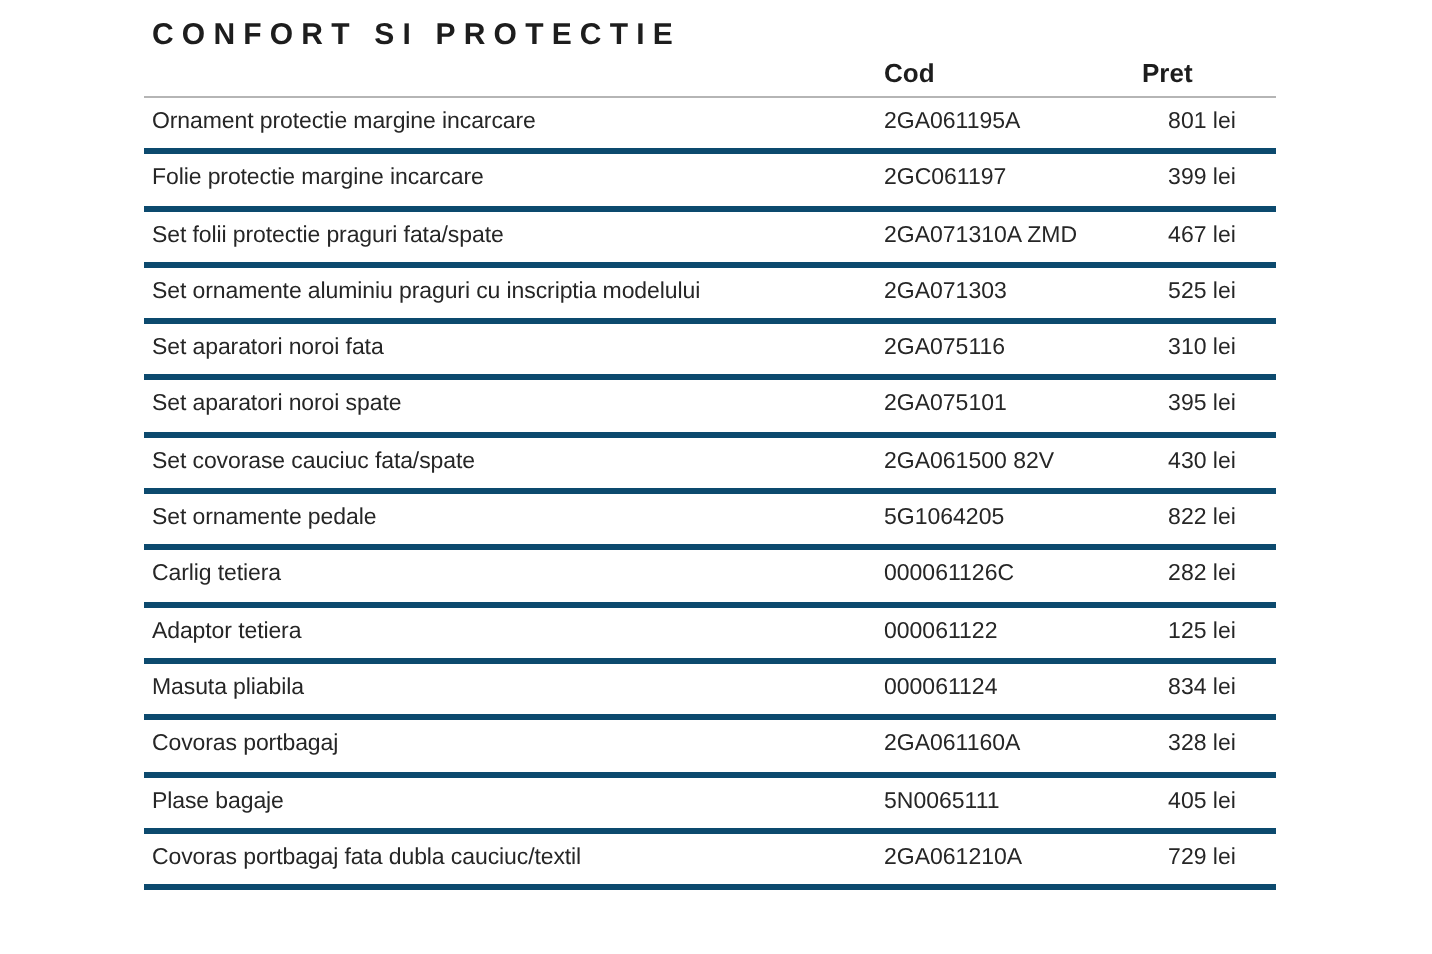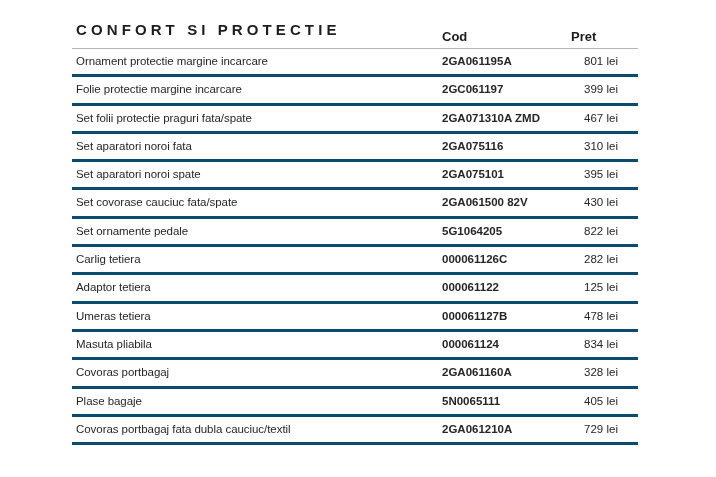--- a/index.html
+++ b/index.html
@@ -19,21 +19,21 @@
     position: relative;
     width: 716px;
     height: 477px;
     background: #ffffff;
   }
 
   
   .doc-title {
     position: absolute;
     left: 76px;
-    top: 20px;
+    top: 8px;
     font-size: 15px;
     font-weight: bold;
     letter-spacing: 4.1px;
     color: #1d1d1d;
     white-space: nowrap;
     line-height: 20px;
   }
 
   
   .spec-table {
@@ -73,21 +73,20 @@
     border-bottom: 3px solid #0c4a6e;
     white-space: nowrap;
     overflow: hidden;
   }
   .spec-table tbody td.td-name {
     padding-left: 4px;
     letter-spacing: -0.05px;
   }
   .spec-table tbody td.td-code {
     padding-left: 4px;
-    font-weight: bold;
   }
   .spec-table tbody td.td-price {
     text-align: center;
     padding-right: 2px;
   }
 </style>
 </head>
 <body>
 
 <div class="page">
@@ -117,20 +116,25 @@
           <td class="td-name">Folie protectie margine incarcare</td>
           <td class="td-code">2GC061197</td>
           <td class="td-price">399 lei</td>
         </tr>
         <tr>
           <td class="td-name">Set folii protectie praguri fata/spate</td>
           <td class="td-code">2GA071310A ZMD</td>
           <td class="td-price">467 lei</td>
         </tr>
         <tr>
+          <td class="td-name">Set ornamente aluminiu praguri cu inscriptia modelului</td>
+          <td class="td-code">2GA071303</td>
+          <td class="td-price">525 lei</td>
+        </tr>
+        <tr>
           <td class="td-name">Set aparatori noroi fata</td>
           <td class="td-code">2GA075116</td>
           <td class="td-price">310 lei</td>
         </tr>
         <tr>
           <td class="td-name">Set aparatori noroi spate</td>
           <td class="td-code">2GA075101</td>
           <td class="td-price">395 lei</td>
         </tr>
         <tr>
@@ -147,25 +151,20 @@
           <td class="td-name">Carlig tetiera</td>
           <td class="td-code">000061126C</td>
           <td class="td-price">282 lei</td>
         </tr>
         <tr>
           <td class="td-name">Adaptor tetiera</td>
           <td class="td-code">000061122</td>
           <td class="td-price">125 lei</td>
         </tr>
         <tr>
-          <td class="td-name">Umeras tetiera</td>
-          <td class="td-code">000061127B</td>
-          <td class="td-price">478 lei</td>
-        </tr>
-        <tr>
           <td class="td-name">Masuta pliabila</td>
           <td class="td-code">000061124</td>
           <td class="td-price">834 lei</td>
         </tr>
         <tr>
           <td class="td-name">Covoras portbagaj</td>
           <td class="td-code">2GA061160A</td>
           <td class="td-price">328 lei</td>
         </tr>
         <tr>

